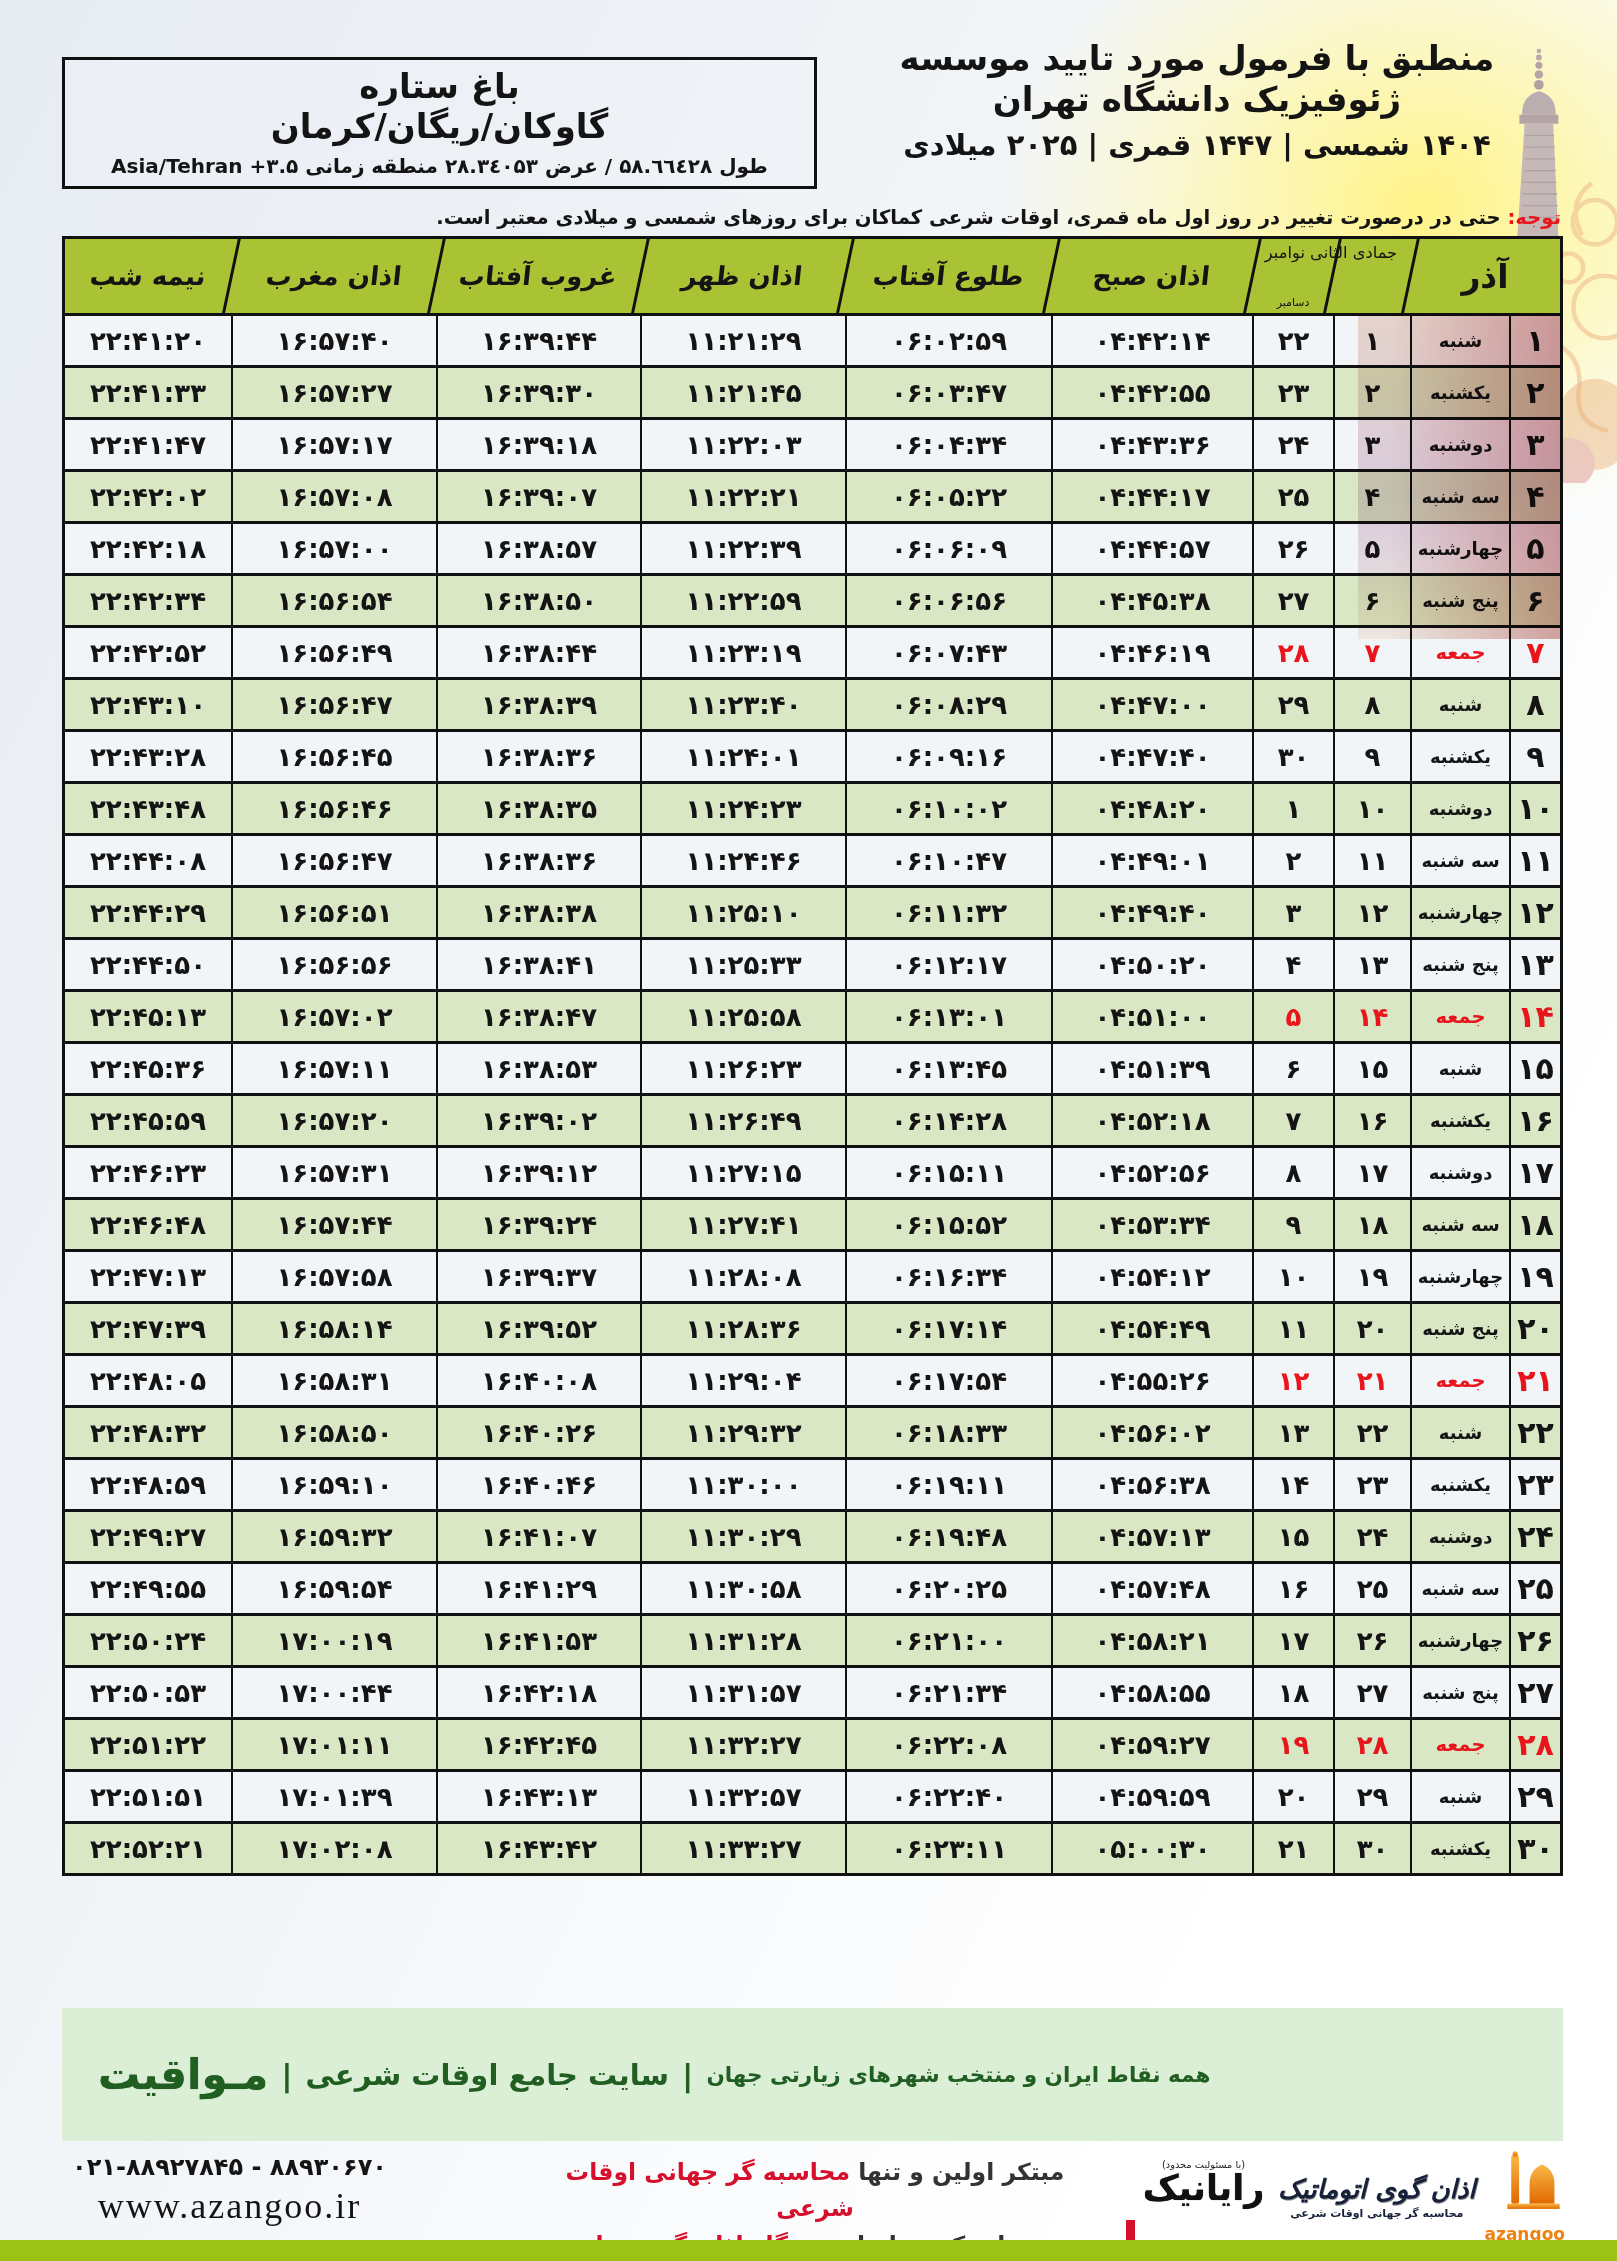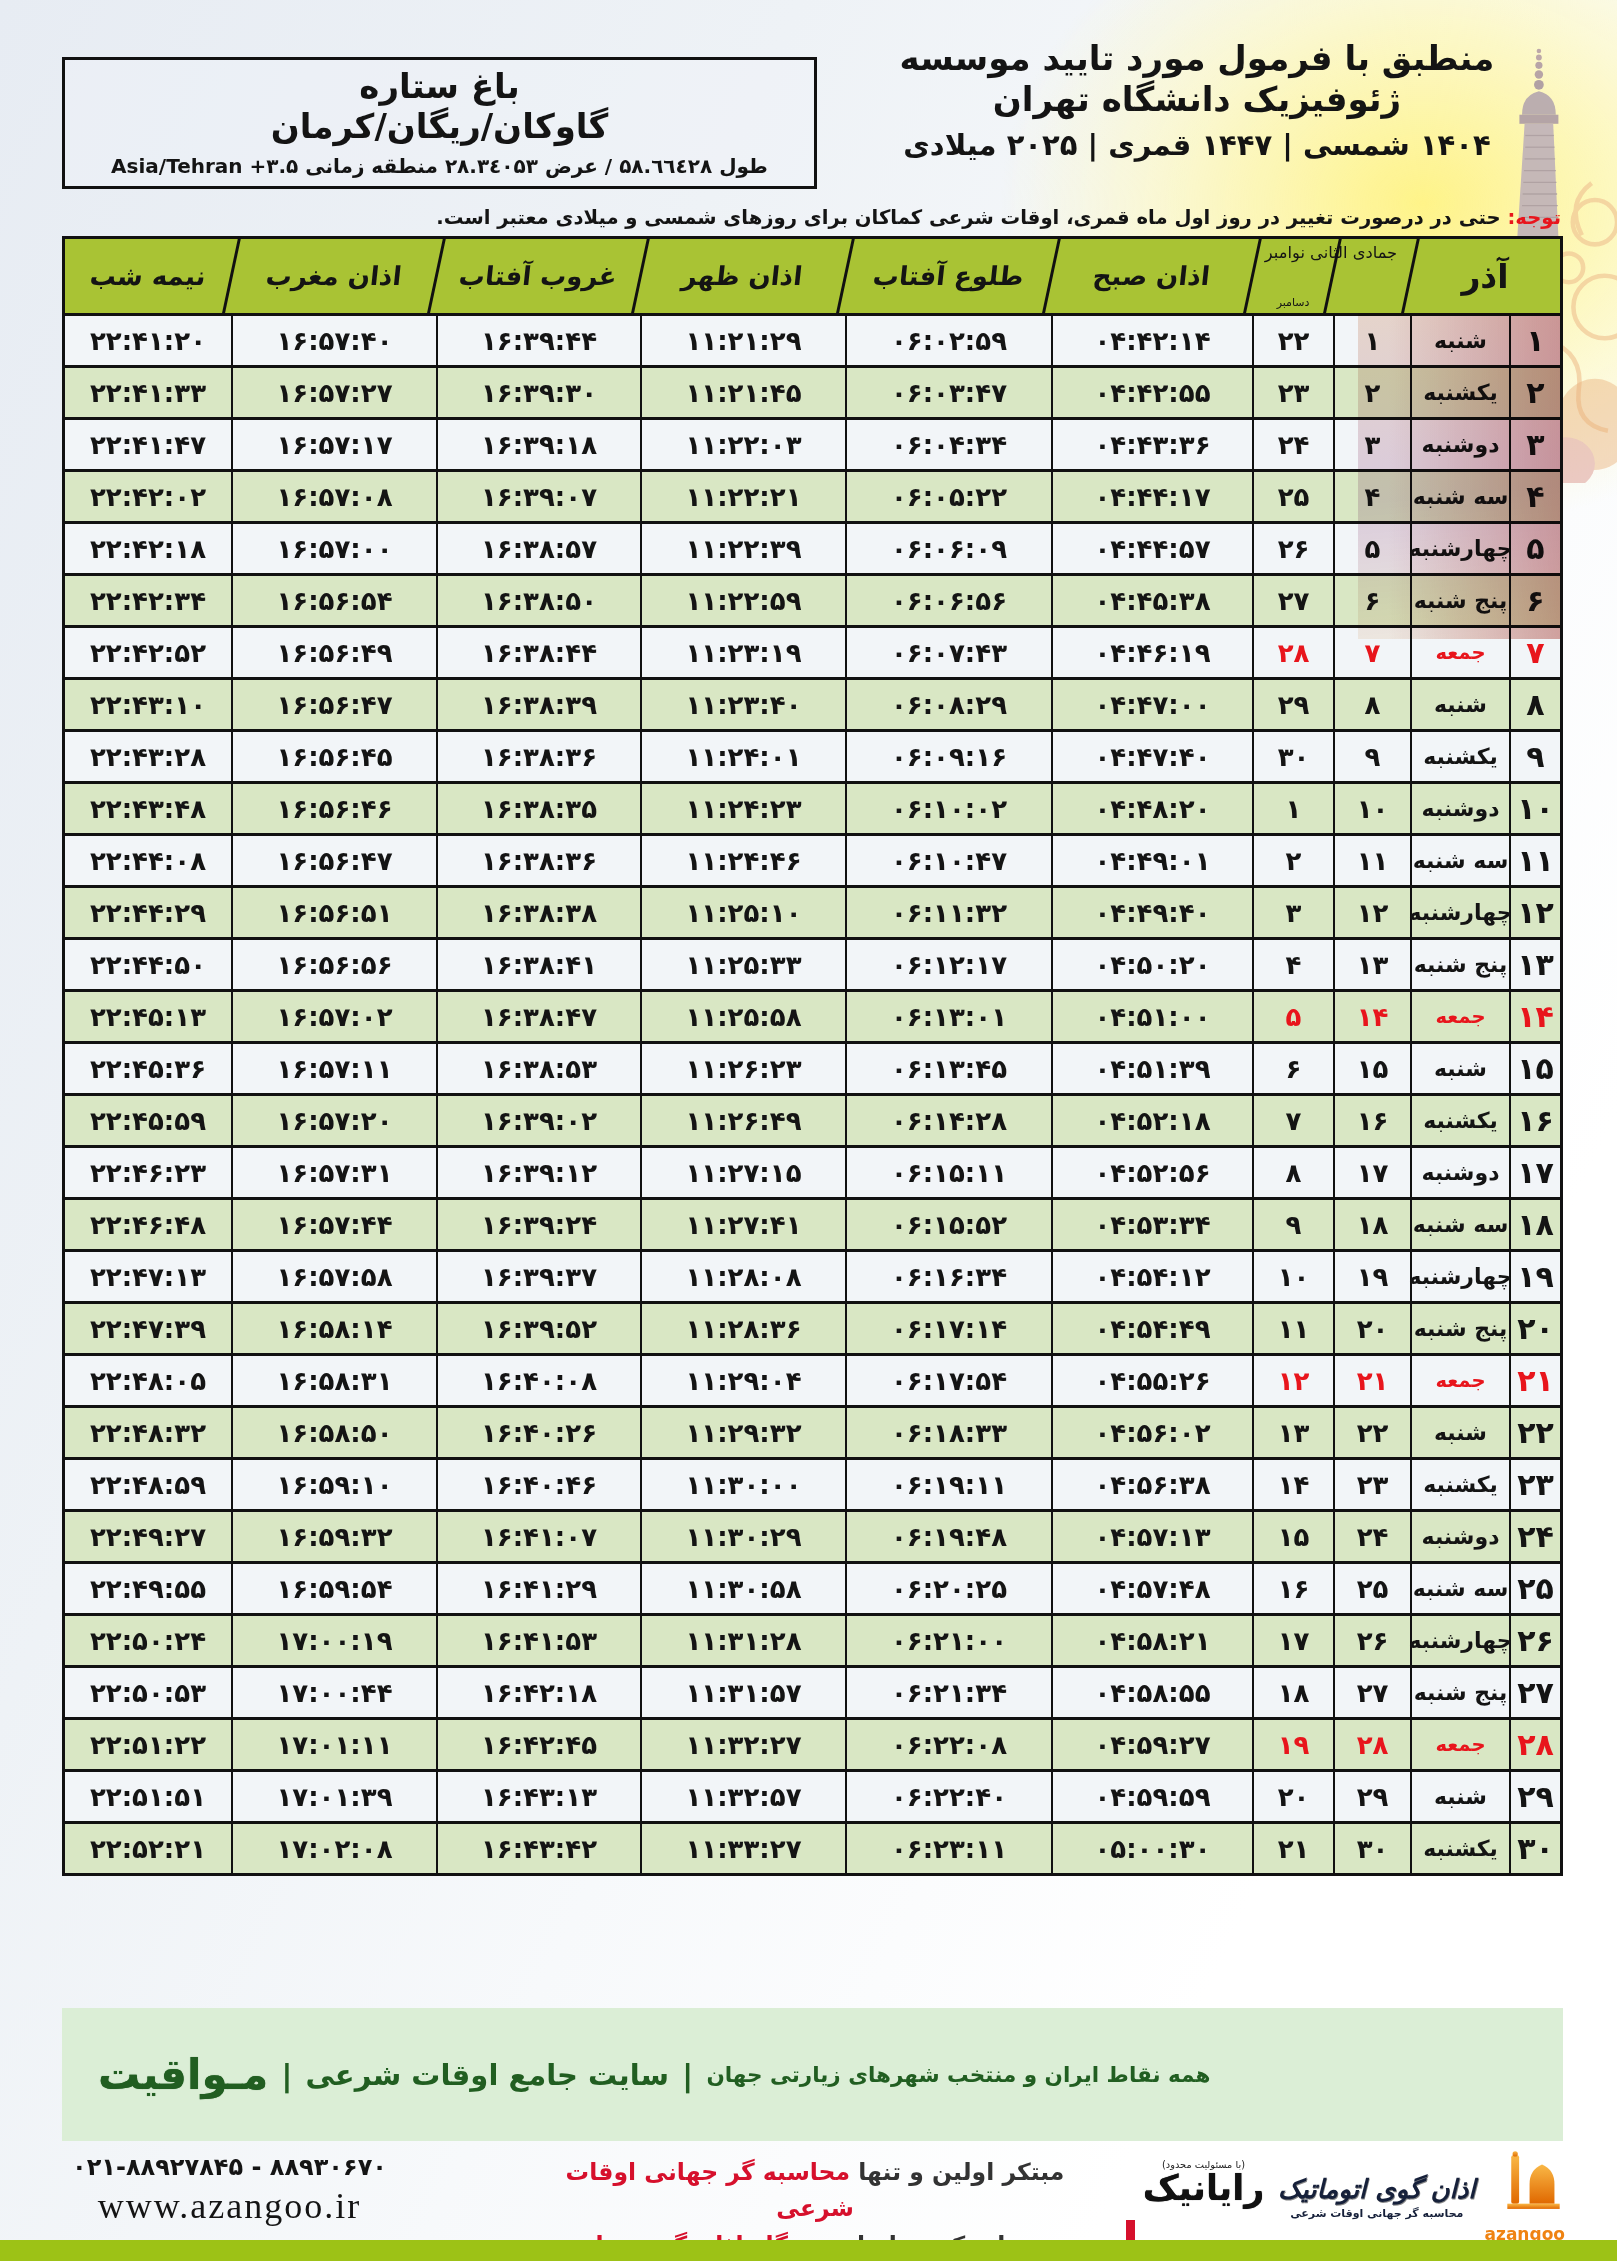--- a/index.html
+++ b/index.html
@@ -70,21 +70,21 @@
   .tbody{display:block;}
   .trow{height:52px;box-sizing:border-box;border-bottom:3.3px solid #111;}
   .trow:last-child{border-bottom:none;height:49px;}
   .trow.odd{background:#f2f5f8;}
   .trow.even{background:#d9e7c4;}
   .c{display:flex;align-items:center;justify-content:center;box-sizing:border-box;}
   .c:not(:last-child){border-left:2px solid #111;}
   .c.t{font-size:26px;font-weight:bold;direction:ltr;letter-spacing:0.7px;}
   .c.num{font-size:26px;font-weight:bold;}
   .c.azar{font-size:30px;font-weight:bold;}
-  .c.dayname{font-size:22px;font-weight:bold;}
+  .c.dayname{font-size:18px;font-weight:bold;}
   .trow.friday .azar,.trow.friday .dayname,.trow.friday .lunar,.trow.friday .greg{color:#e8151c;}
   .trow.friday .dayname{font-size:19.6px;}
 
   .photo-bleed{
     position:absolute;top:74px;right:0;width:202px;height:326px;pointer-events:none;
     background:
       linear-gradient(to left, rgba(186,92,96,.50), rgba(186,92,96,0) 85%),
       linear-gradient(175deg, rgba(205,120,70,.25), rgba(150,80,140,.25) 55%, rgba(235,180,90,.15));
     mix-blend-mode:multiply;
   }

